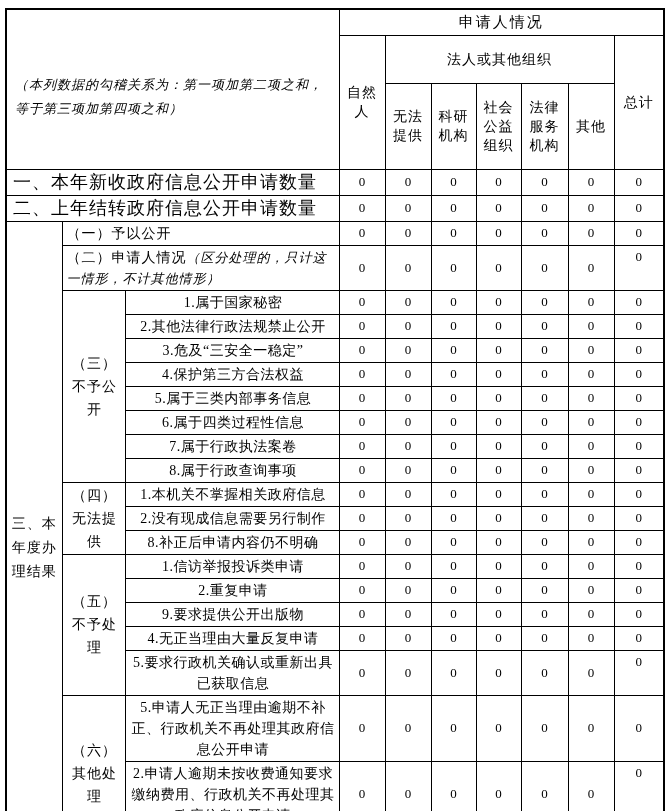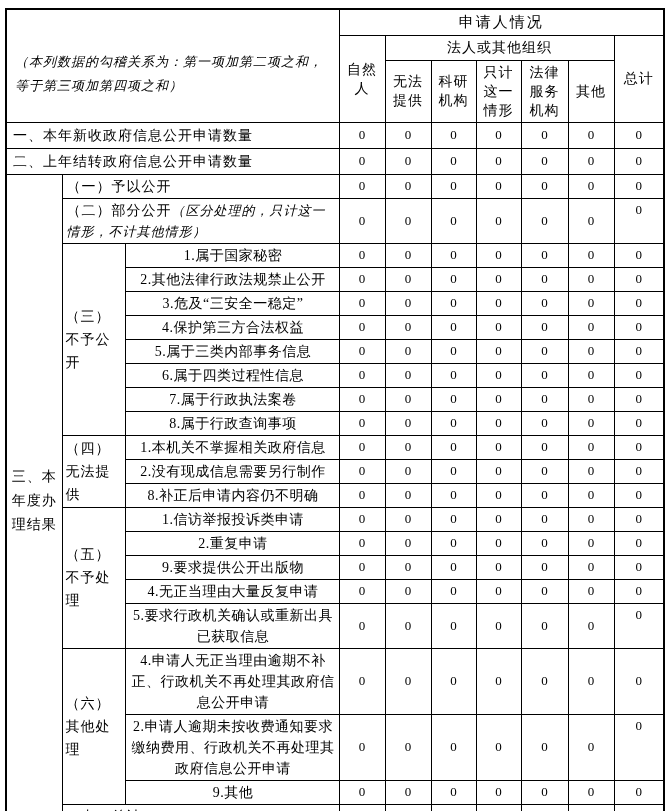--- a/index.html
+++ b/index.html
@@ -34,54 +34,54 @@
   thead tr.h3 { height: 60px; }
   th.ghdr {
     font-size: 15px;
     letter-spacing: 2px;
   }
   th.chdr {
     font-size: 14px;
     letter-spacing: 1px;
     text-align: center;
     line-height: 19px;
-    padding: 2px 3px;
+    padding: 14px 3px;
   }
   td.note-cell {
     font-size: 13px;
     font-style: italic;
     text-align: left;
     vertical-align: middle;
     line-height: 24px;
     padding: 20px 10px 4px 8px;
     letter-spacing: 1px;
     margin-left: 31px;
   }
   tbody tr.r-top  { height: 26px; }
   tbody tr.r-sub  { height: 24px; }
   tbody tr.r-item { height: 22px; }
   td.lbl-top {
-    font-size: 14px;
+    font-size: 18px;
     text-align: left;
     vertical-align: middle;
     padding: 2px 2px 2px 6px;
     letter-spacing: 1px;
     line-height: 21px;
   }
   td.lbl-section {
     font-size: 14px;
     text-align: center;
     vertical-align: middle;
     line-height: 24px;
     padding: 0 4px;
     letter-spacing: 1px;
   }
   td.lbl-group {
     font-size: 14px;
-    text-align: left;
+    text-align: center;
     vertical-align: middle;
     line-height: 23px;
     padding: 1px 1px 1px 3px;
     letter-spacing: 1px;
   }
   td.lbl-sub {
     font-size: 14px;
     text-align: left;
     vertical-align: middle;
     padding: 1px 2px 1px 4px;
@@ -134,21 +134,21 @@
         <th class="ghdr" colspan="7">申请人情况</th>
       </tr>
       <tr class="h2">
         <th class="chdr" rowspan="2">自然人</th>
         <th class="chdr" colspan="5">法人或其他组织</th>
         <th class="chdr" rowspan="2">总计</th>
       </tr>
       <tr class="h3">
         <th class="chdr">无法提供</th>
         <th class="chdr">科研机构</th>
-        <th class="chdr">只计这一情形</th>
+        <th class="chdr">社会公益组织</th>
         <th class="chdr">法律服务机构</th>
         <th class="chdr">其他</th>
       </tr>
     </thead>
     <tbody id="report-body">
         <tr class="r-top">
           <td class="lbl-top" colspan="3">一、本年新收政府信息公开申请数量</td>
           <td class="cell-val">0</td>
           <td class="cell-val">0</td>
           <td class="cell-val">0</td>
@@ -172,21 +172,21 @@
           <td class="lbl-sub" colspan="2"><span>（一）予以公开</span></td>
           <td class="cell-val">0</td>
           <td class="cell-val">0</td>
           <td class="cell-val">0</td>
           <td class="cell-val">0</td>
           <td class="cell-val">0</td>
           <td class="cell-val">0</td>
           <td class="cell-val">0</td>
         </tr>
         <tr class="r-sub">
-          <td class="lbl-sub" colspan="2"><span>（二）部分公开</span><span class="note-inline">（区分处理的，只计这一情形，不计其他情形）</span></td>
+          <td class="lbl-sub" colspan="2"><span>（二）申请人情况</span><span class="note-inline">（区分处理的，只计这一情形，不计其他情形）</span></td>
           <td class="cell-val">0</td>
           <td class="cell-val">0</td>
           <td class="cell-val">0</td>
           <td class="cell-val">0</td>
           <td class="cell-val">0</td>
           <td class="cell-val">0</td>
           <td class="cell-val top-align">0</td>
         </tr>
         <tr class="r-item">
           <td class="lbl-group" rowspan="8">（三）不予公开</td>
@@ -346,21 +346,21 @@
           <td class="cell-val">0</td>
           <td class="cell-val">0</td>
           <td class="cell-val">0</td>
           <td class="cell-val">0</td>
           <td class="cell-val">0</td>
           <td class="cell-val">0</td>
           <td class="cell-val top-align">0</td>
         </tr>
         <tr class="r-item">
           <td class="lbl-group" rowspan="3">（六）其他处理</td>
-          <td class="lbl-item">4.申请人无正当理由逾期不补正、行政机关不再处理其政府信息公开申请</td>
+          <td class="lbl-item">5.申请人无正当理由逾期不补正、行政机关不再处理其政府信息公开申请</td>
           <td class="cell-val">0</td>
           <td class="cell-val">0</td>
           <td class="cell-val">0</td>
           <td class="cell-val">0</td>
           <td class="cell-val">0</td>
           <td class="cell-val">0</td>
           <td class="cell-val">0</td>
         </tr>
         <tr class="r-item">
           <td class="lbl-item">2.申请人逾期未按收费通知要求缴纳费用、行政机关不再处理其政府信息公开申请</td>

